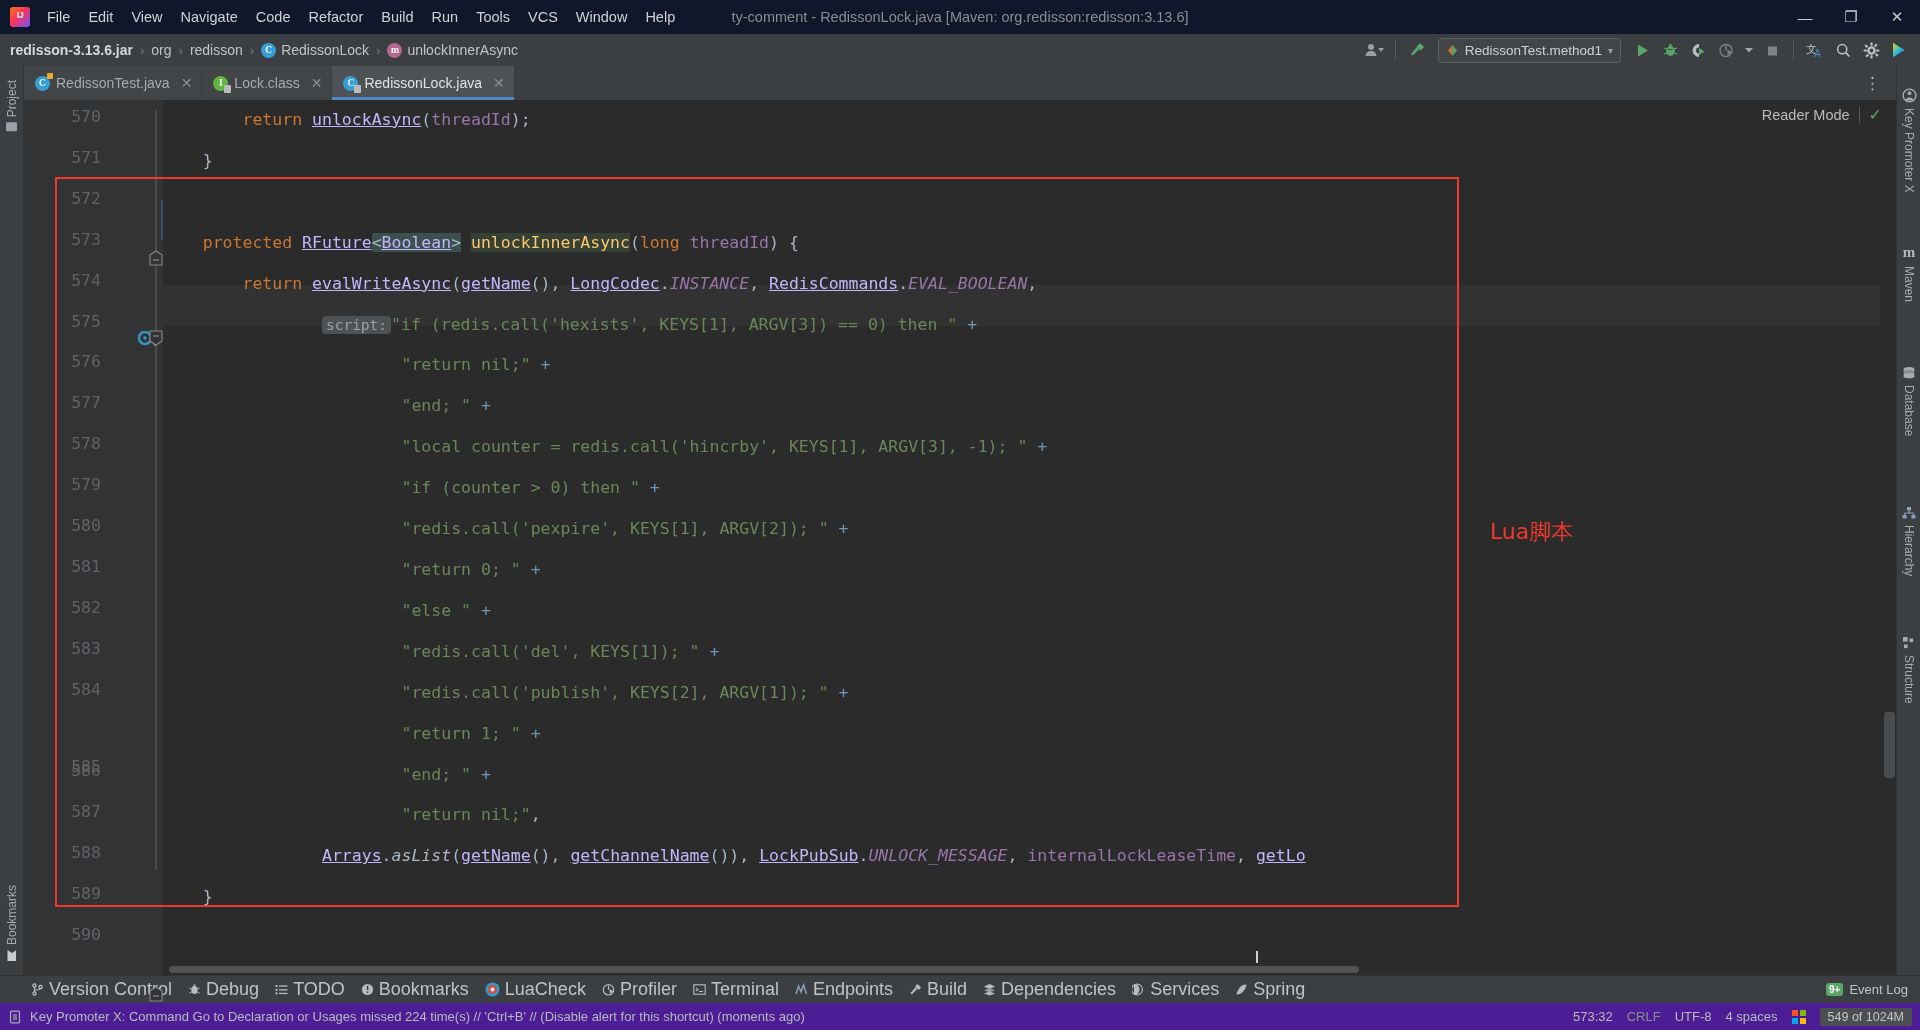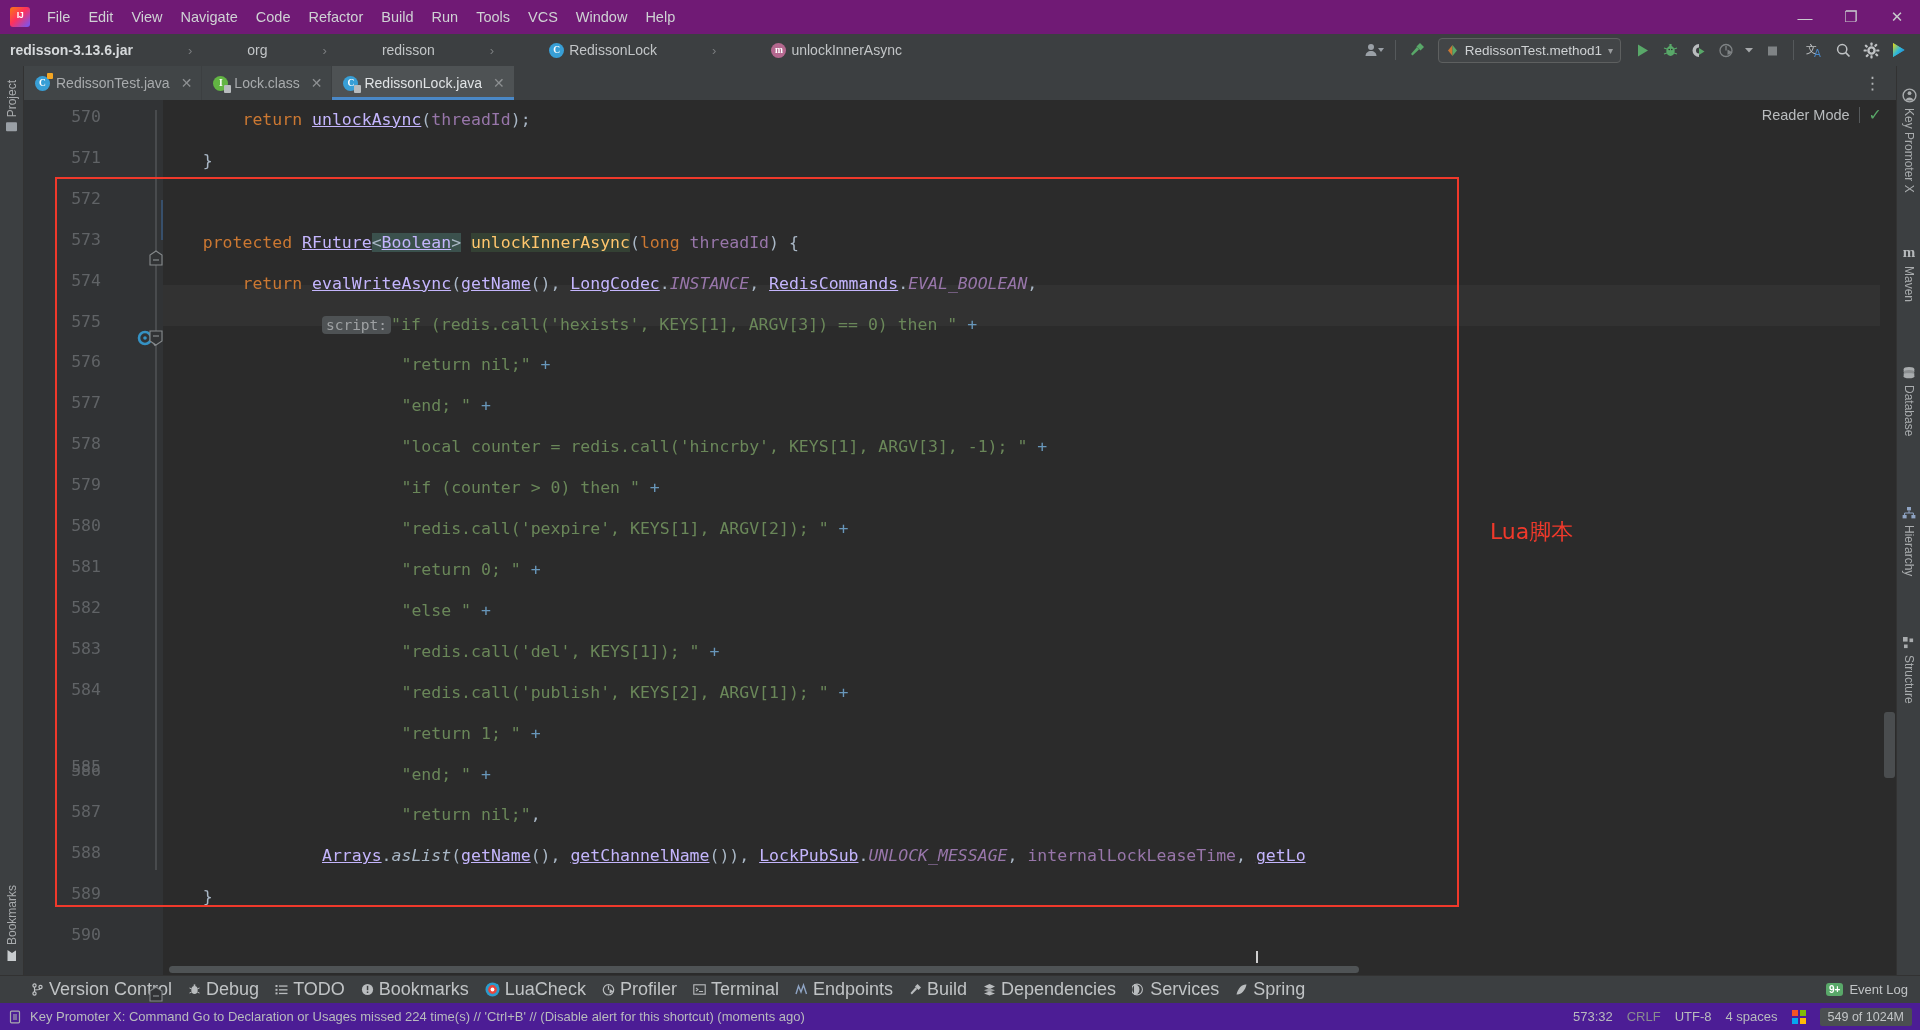--- a/index.html
+++ b/index.html
@@ -7,41 +7,41 @@
     width:1920px; height:1030px; overflow:hidden;
     background:#3c3f41;
     font-family:"Liberation Sans", sans-serif;
     color:#bbbbbb;
     -webkit-font-smoothing:antialiased;
   }
   .app{ position:relative; width:1920px; height:1030px; display:flex; flex-direction:column; }
 
   
   .menubar{
-    height:34px; background:#701a75; display:flex; align-items:center;
+    height:34px; background:#0f172a; display:flex; align-items:center;
     padding:0 6px; position:relative; flex:0 0 34px;
   }
   .ij-logo{ width:20px;height:20px;margin:0 8px 0 4px;position:relative;flex:0 0 20px;
     background:linear-gradient(135deg,#f97a12 0%,#fe315d 45%,#6b57ff 100%);
     border-radius:3px; }
   .ij-logo::after{ content:"IJ"; position:absolute; left:0; right:0; top:3px;
     font-size:9px; font-weight:bold; color:#fff; text-align:center; letter-spacing:-0.5px;}
   .menu-item{ font-size:14.5px; color:#cfd2d4; padding:4px 9px; white-space:nowrap; cursor:default;}
   .win-title{
     position:absolute; left:0; right:0; text-align:center; font-size:14.5px;
     color:#8a8d8f; pointer-events:none;
   }
   .win-btns{ position:absolute; right:0; top:0; height:34px; display:flex; align-items:center; }
   .win-btn{ width:46px; height:34px; display:flex; align-items:center; justify-content:center;
     color:#c8cbcd; font-size:15px; }
 
   
   .navbar{
     height:32px; background:#3c3f41; display:flex; align-items:center;
-    padding:0 4px 0 10px; flex:0 0 32px; position:relative;gap:48px;
+    padding:0 4px 0 10px; flex:0 0 32px; position:relative;
   }
   .crumb{ display:flex; align-items:center; font-size:14px; color:#c2c5c7; white-space:nowrap;}
   .crumb.bold{ font-weight:bold; color:#d6d9db; }
   .crumb-sep{ color:#7a7d7f; margin:0 7px; font-size:13px; }
   .badge-ico{ width:15px;height:15px;border-radius:50%;margin-right:5px;
     font-size:9.5px;color:#fff;display:flex;align-items:center;justify-content:center;
     font-family:"Liberation Serif",serif; font-weight:bold;}
   .badge-c{ background:#389fd6; }
   .badge-m{ background:#b4688f; }
   .nav-right{ margin-left:auto; display:flex; align-items:center; gap:2px; padding-right:4px;}
@@ -199,20 +199,21 @@
     <div class="menu-item"><span>Navigate</span></div>
     <div class="menu-item"><span>Code</span></div>
     <div class="menu-item"><span>Refactor</span></div>
     <div class="menu-item"><span>Build</span></div>
     <div class="menu-item"><span>Run</span></div>
     <div class="menu-item"><span>Tools</span></div>
     <div class="menu-item"><span>VCS</span></div>
     <div class="menu-item"><span>Window</span></div>
     <div class="menu-item"><span>Help</span></div>
 
+    <div class="win-title">ty-comment - RedissonLock.java [Maven: org.redisson:redisson:3.13.6]</div>
 
     <div class="win-btns">
       <div class="win-btn">—</div>
       <div class="win-btn">❐</div>
       <div class="win-btn close">✕</div>
     </div>
   </div>
 
   <div class="navbar">
     <div class="crumb bold">

